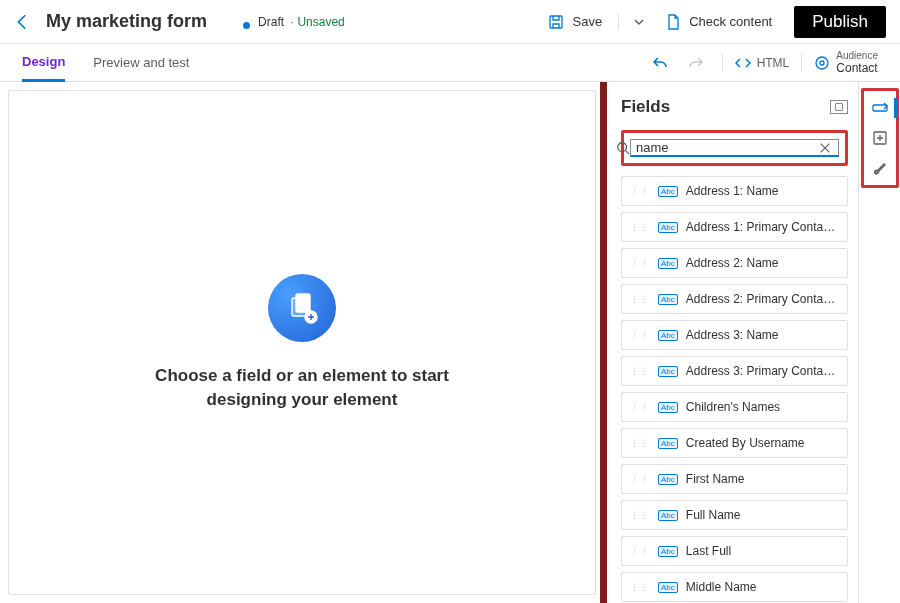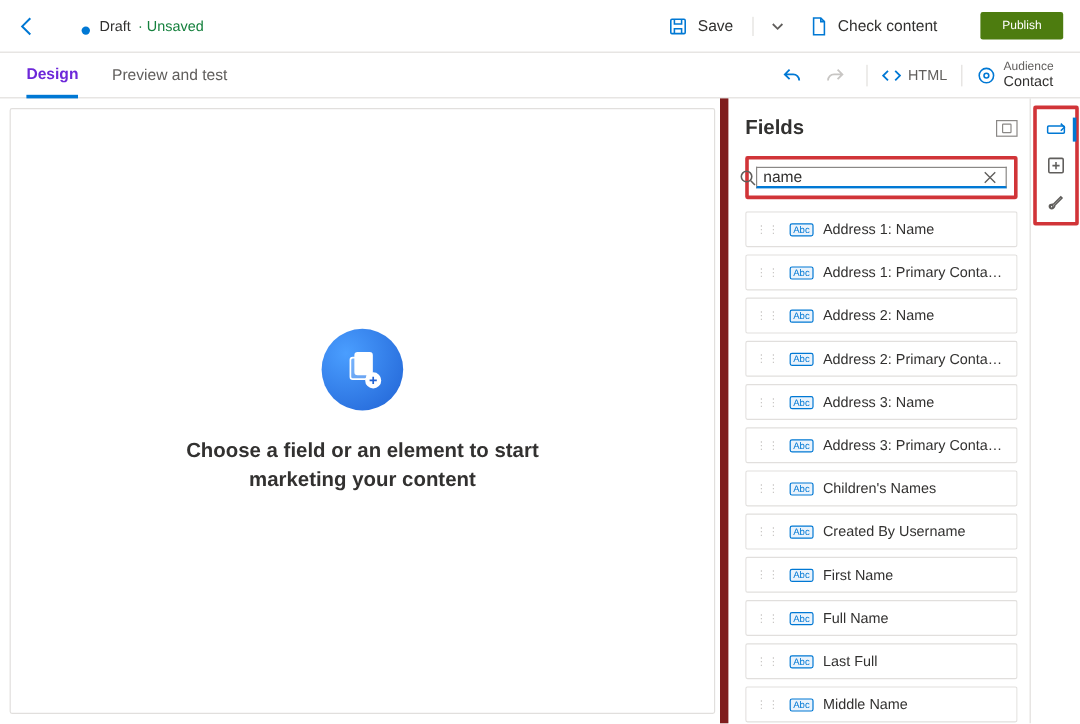--- a/index.html
+++ b/index.html
@@ -11,21 +11,21 @@
   .back-icon { width:18px; height:18px; color:#0078d4; cursor:pointer; }
   .page-title { font-size:18px; font-weight:600; margin-left:14px; }
   .status { display:flex; align-items:flex-end; margin-left:36px; font-size:12px; color:#605e5c; }
   .status-dot { width:7px; height:7px; border-radius:50%; background:#0078d4; margin-right:8px; }
   .status-label { color:#323130; margin-right:6px; }
   .status-sub { color:#15803d; }
   .actions { margin-left:auto; display:flex; align-items:center; gap:6px; }
   .cmd { display:flex; align-items:center; gap:8px; padding:5px 8px; font-size:13px; color:#323130; cursor:pointer; border-radius:2px; }
   .cmd svg { width:16px; height:16px; color:#0078d4; }
   .cmd-sep { width:1px; height:16px; background:#e1dfdd; margin:0 2px; }
-  .btn-primary { background:#4d7c0f; color:#fff; padding:6px 18px; border-radius:2px; font-size:10px; cursor:pointer; margin-left:22px; }
+  .btn-primary { background:#000000; color:#fff; padding:6px 18px; border-radius:2px; font-size:17px; cursor:pointer; margin-left:8px; }
 
   
   .tabbar { display:flex; align-items:center; height:38px; padding:0 22px; border-bottom:1px solid #e1dfdd; }
   .tab { font-size:13px; color:#605e5c; padding:10px 0; margin-right:28px; cursor:pointer; }
   .tab.active { color:#6d28d9; font-weight:600; border-bottom:3px solid #0078d4; }
   .tool-right { margin-left:auto; display:flex; align-items:center; gap:8px; }
   .tool-ico { width:28px; height:28px; display:flex; align-items:center; justify-content:center; cursor:pointer; color:#0078d4; border-radius:2px; }
   .tool-ico svg { width:16px; height:16px; }
   .tool-divider { width:1px; height:18px; background:#e1dfdd; margin:0 4px; }
   .html-chip { display:flex; align-items:center; gap:6px; font-size:12px; color:#605e5c; cursor:pointer; }
@@ -67,20 +67,21 @@
   .rail-btn.active { color:#0078d4; }
   .rail-btn.active::after{ content:""; position:absolute; right:-3px; top:4px; bottom:4px; width:3px; background:#0078d4; }
 </style>
 </head>
 <body>
 
 <div class="titlebar">
   <svg class="back-icon" viewBox="0 0 16 16" fill="none" stroke="currentColor" stroke-width="1.5">
       <path d="M10 2 4 8l6 6"></path>
     </svg>
+  <div class="page-title">My marketing form</div>
   <div class="status">
     <span class="status-dot"></span>
     <span class="status-label">Draft</span>
     <span class="status-sub">· Unsaved</span>
   </div>
   <div class="actions">
     <div class="cmd">
       <svg viewBox="0 0 16 16" fill="none" stroke="currentColor" stroke-width="1.3">
           <rect x="2" y="2" width="12" height="12" rx="1"></rect>
           <path d="M5 2v4h6V2M5 14v-4h6v4"></path>
@@ -143,21 +144,21 @@
   <div class="canvas-wrap">
     <div class="canvas">
       <div class="canvas-ill">
         <svg viewBox="0 0 36 36" fill="none" stroke="currentColor" stroke-width="1.4">
             <rect x="8" y="8" width="14" height="18" rx="2" fill="rgba(255,255,255,.25)"></rect>
             <rect x="12" y="4" width="14" height="18" rx="2" fill="#fff"></rect>
             <circle cx="27" cy="27" r="6" fill="#fff"></circle>
             <path d="M27 24v6M24 27h6" stroke="#2062d4"></path>
           </svg>
       </div>
-      <div class="canvas-title">Choose a field or an element to start marketing your content</div>
+      <div class="canvas-title">Choose a field or an element to start designing your element</div>
     </div>
   </div>
 
   <div class="panel">
     <div class="panel-head">
       <div class="panel-title">Fields</div>
       <div class="panel-mini"></div>
     </div>
 
     <div class="search-wrap">

